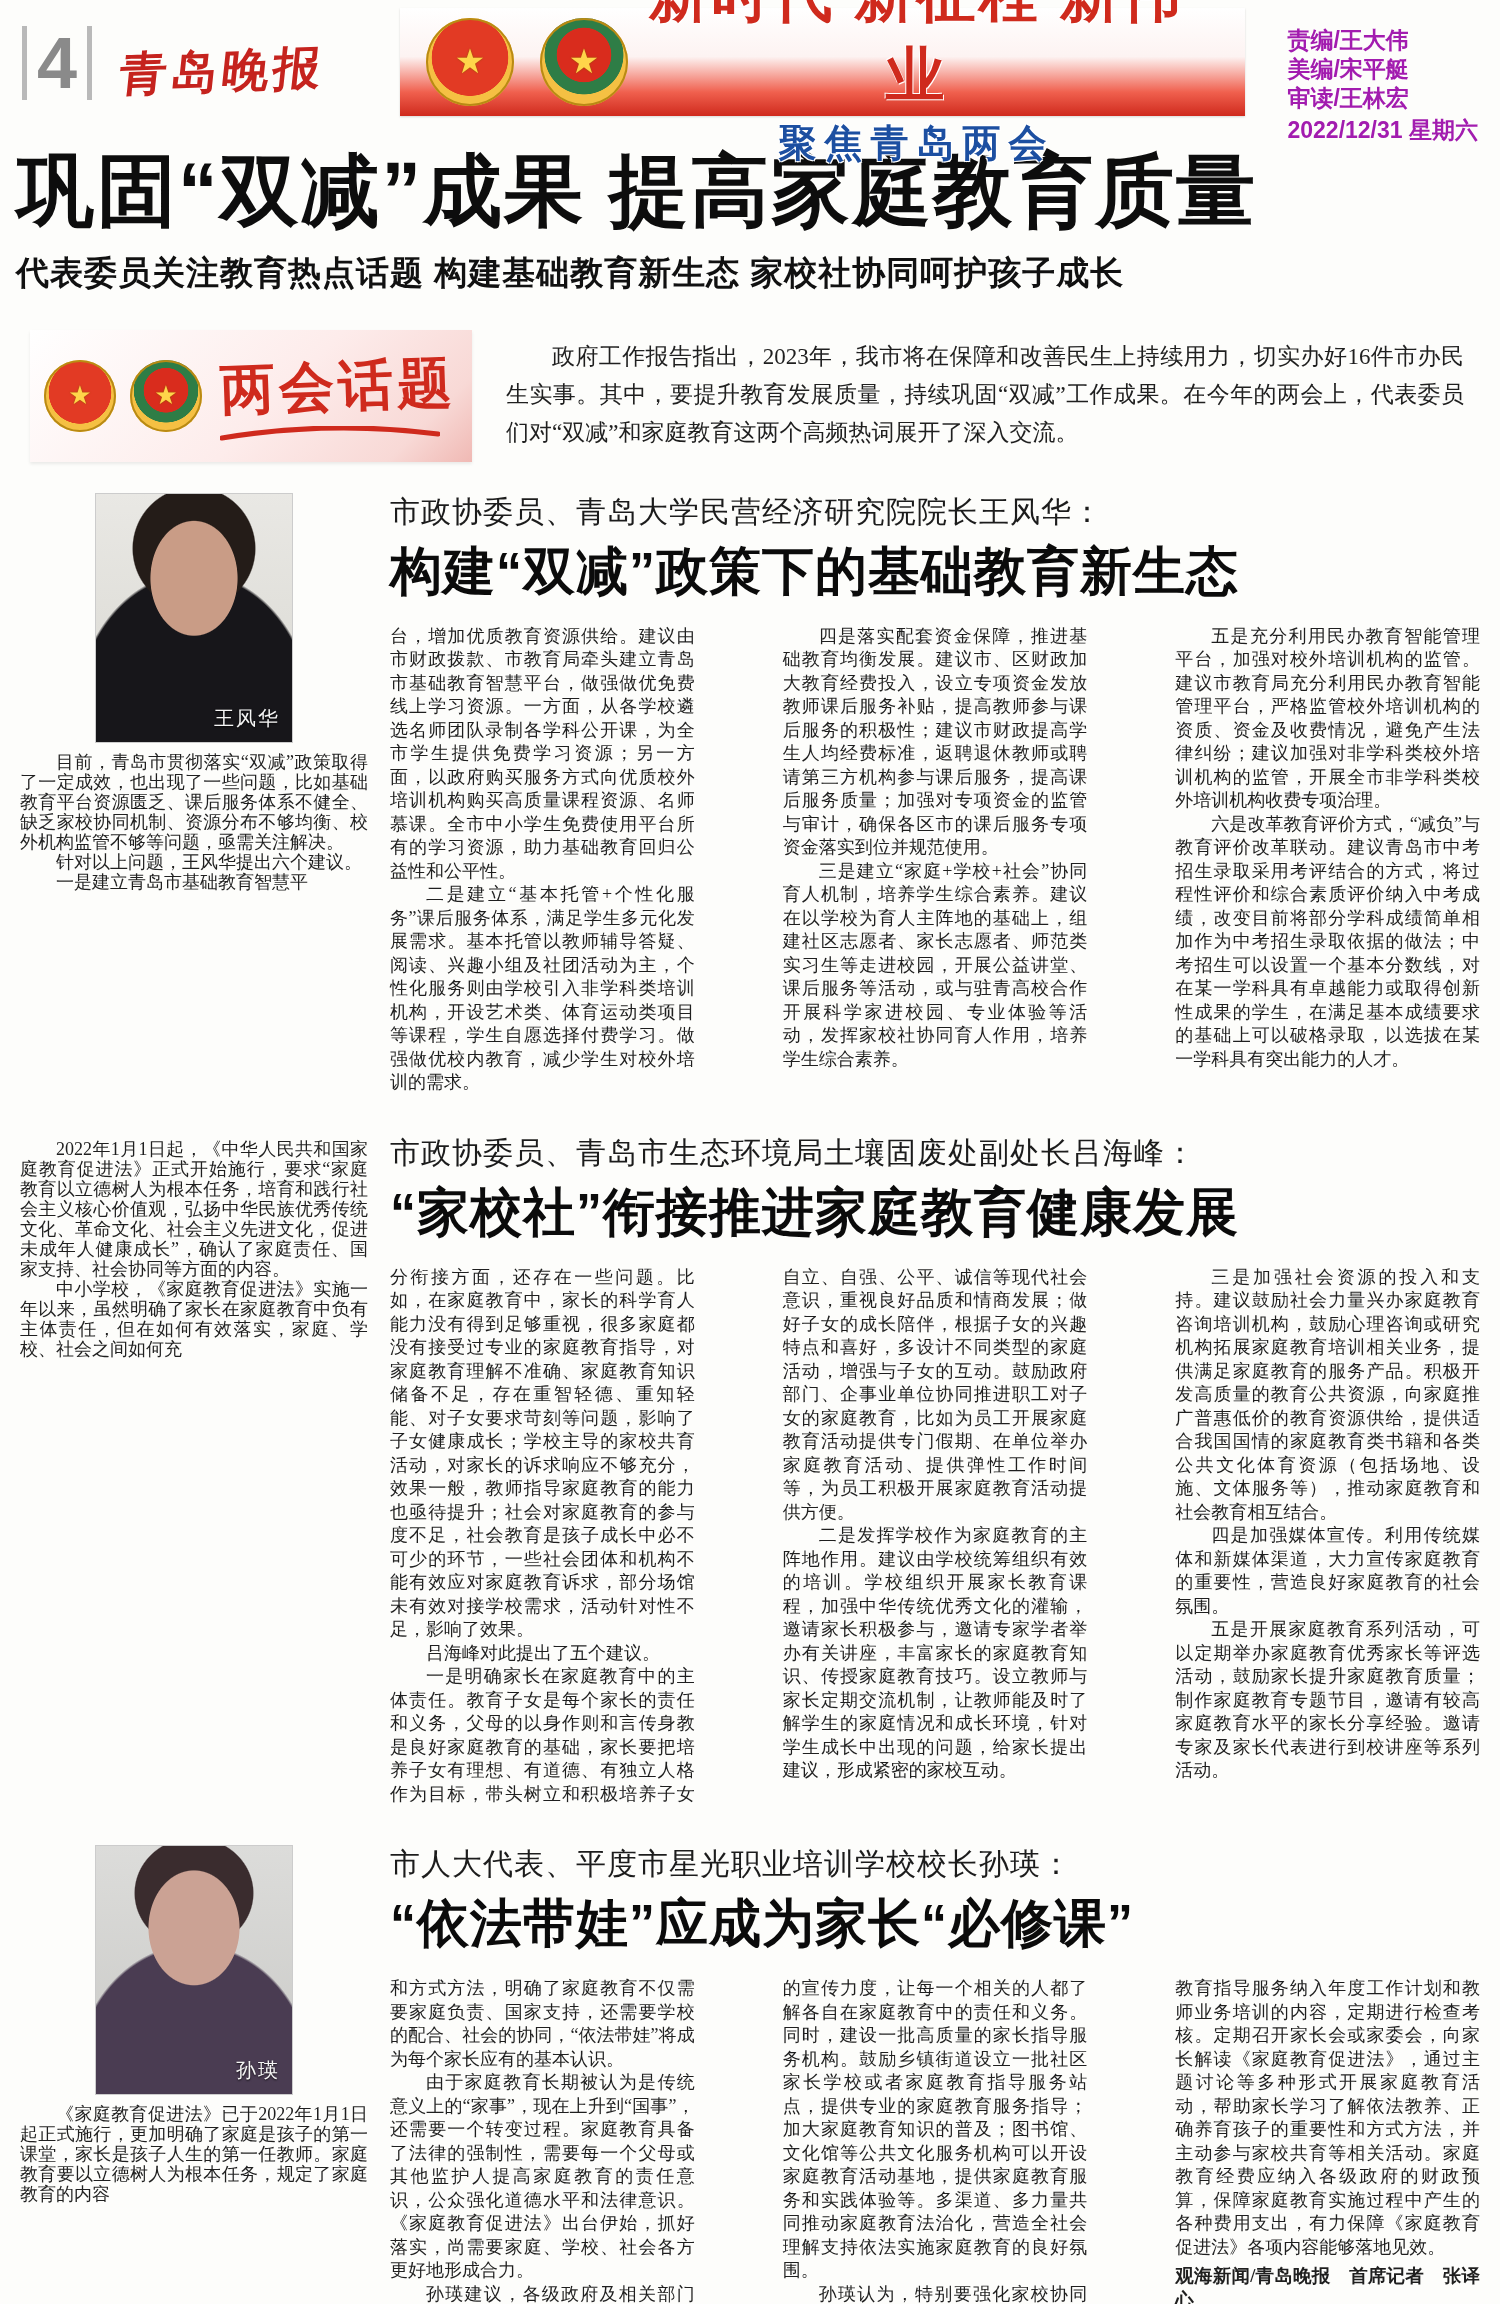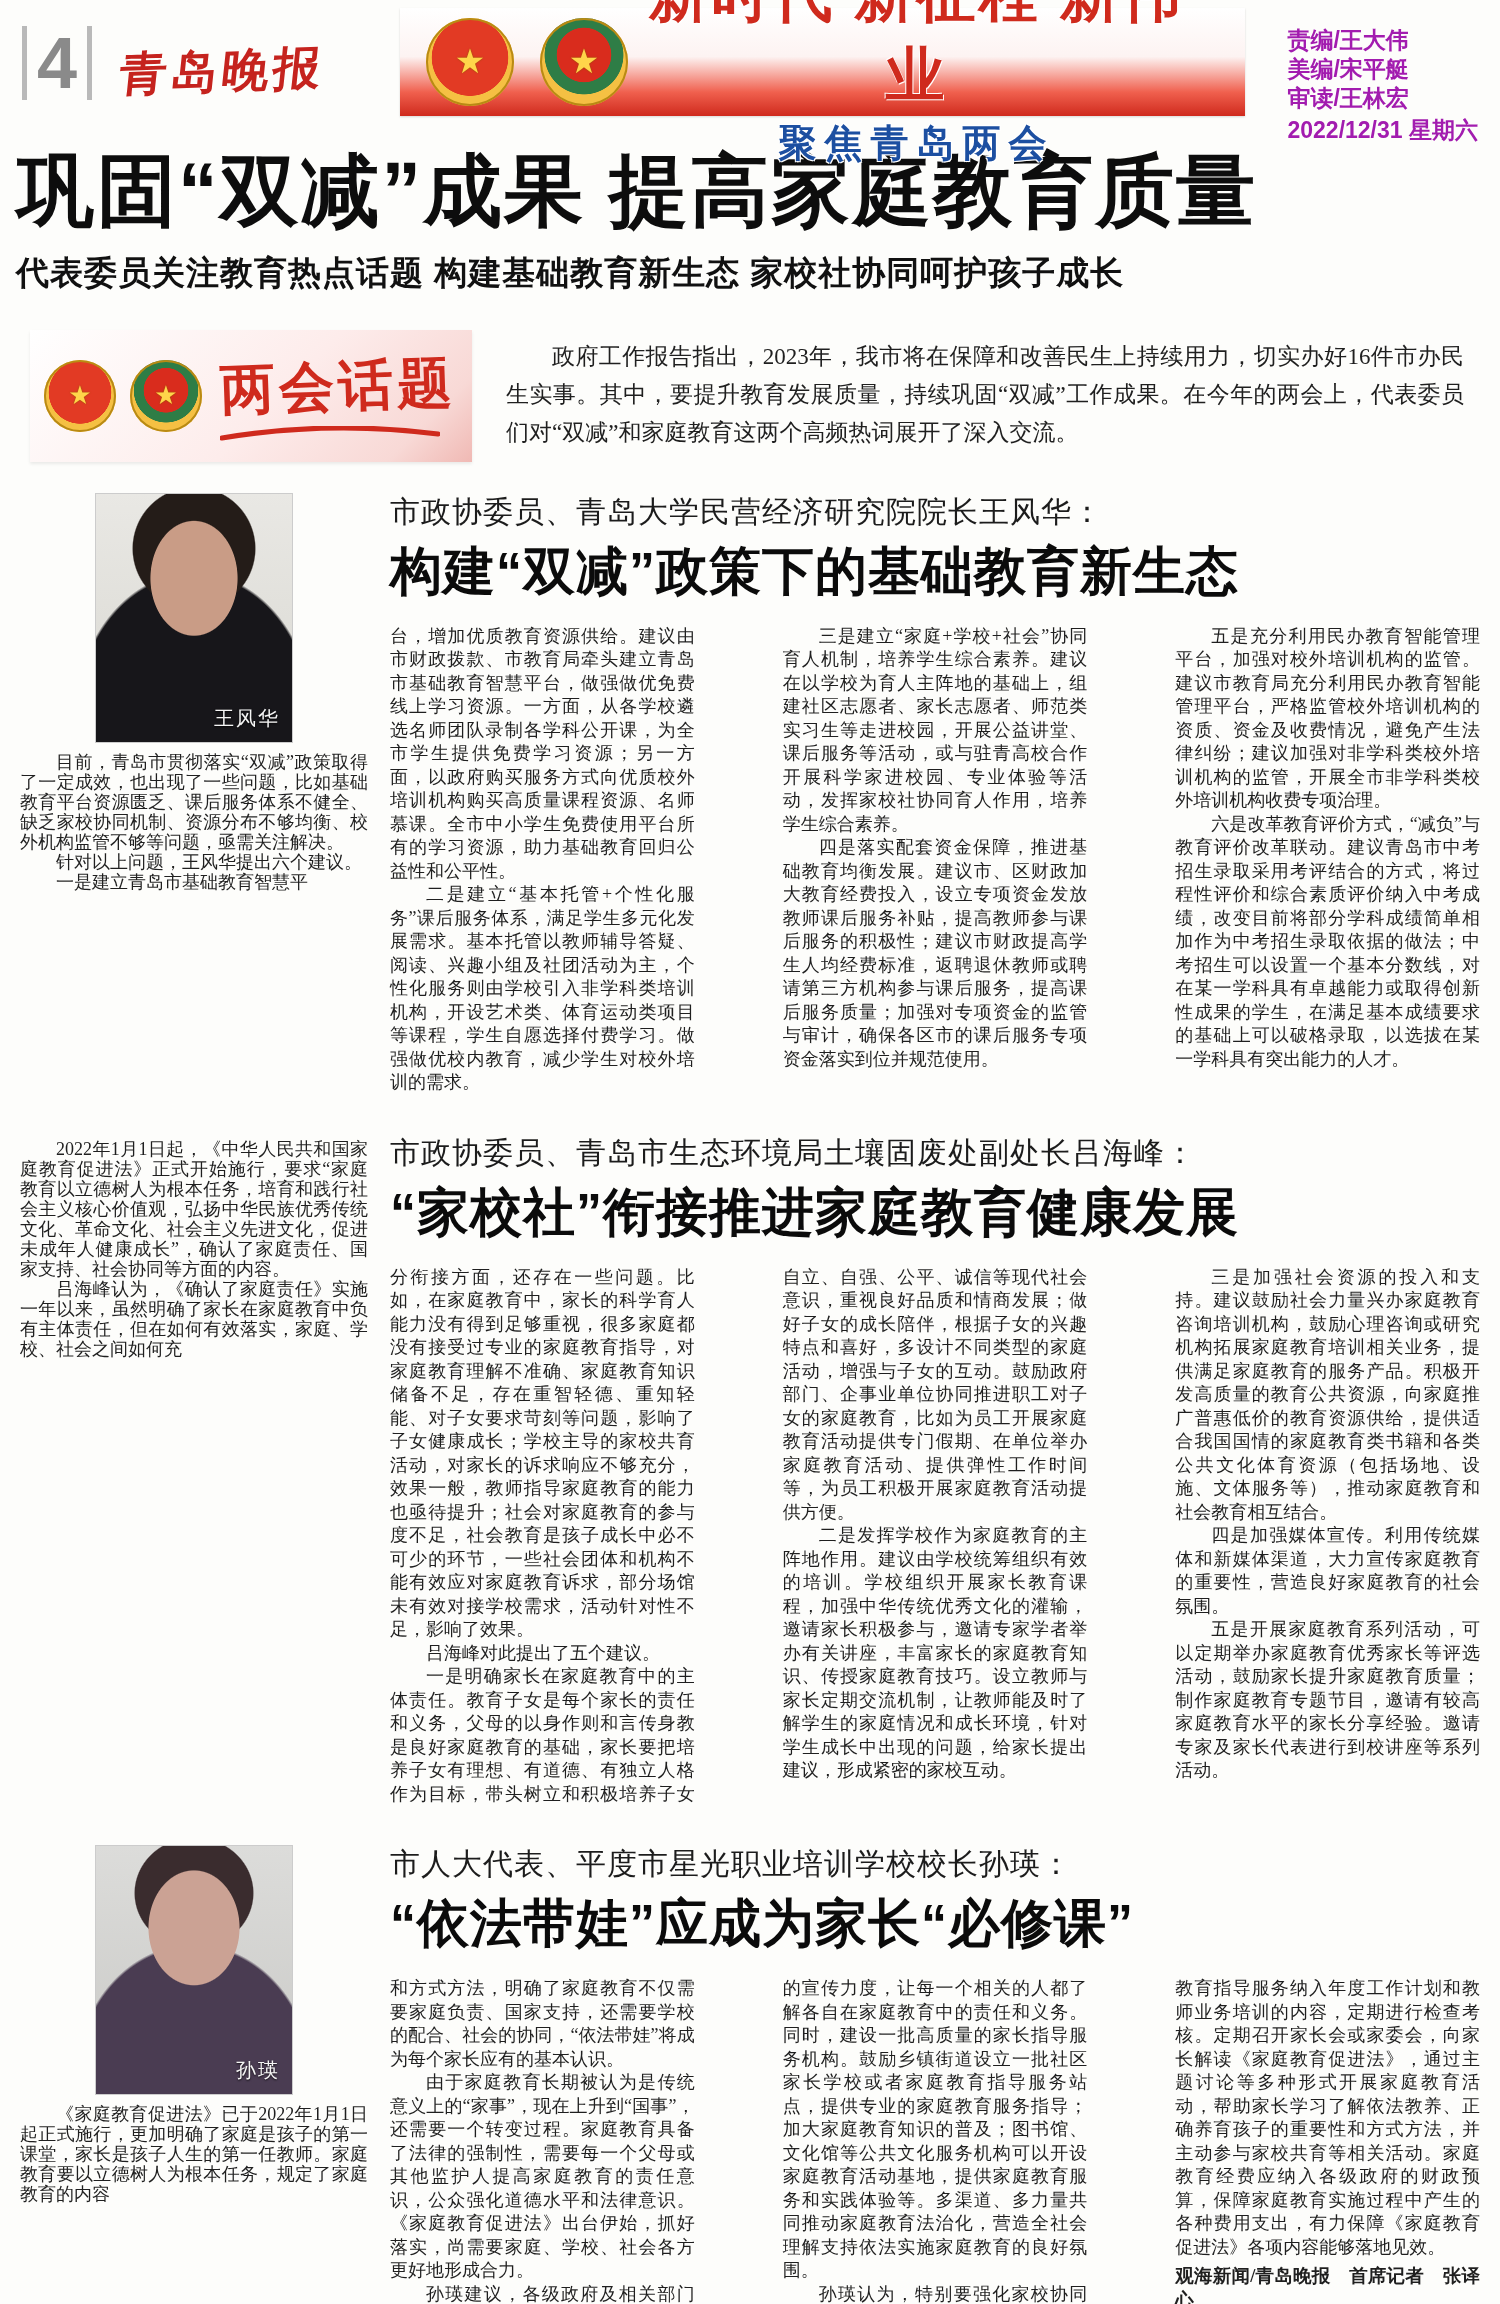--- a/index.html
+++ b/index.html
@@ -156,33 +156,33 @@
         <p class="para">针对以上问题，王风华提出六个建议。</p>
         <p class="para">一是建立青岛市基础教育智慧平</p>
       </div>
   </div>
   <div class="art-right">
     <div class="kicker">市政协委员、青岛大学民营经济研究院院长王风华：</div>
     <div class="art-headline">构建“双减”政策下的基础教育新生态</div>
     <div class="cols">
         <p class="para no-indent">台，增加优质教育资源供给。建议由市财政拨款、市教育局牵头建立青岛市基础教育智慧平台，做强做优免费线上学习资源。一方面，从各学校遴选名师团队录制各学科公开课，为全市学生提供免费学习资源；另一方面，以政府购买服务方式向优质校外培训机构购买高质量课程资源、名师慕课。全市中小学生免费使用平台所有的学习资源，助力基础教育回归公益性和公平性。</p>
         <p class="para">二是建立“基本托管+个性化服务”课后服务体系，满足学生多元化发展需求。基本托管以教师辅导答疑、阅读、兴趣小组及社团活动为主，个性化服务则由学校引入非学科类培训机构，开设艺术类、体育运动类项目等课程，学生自愿选择付费学习。做强做优校内教育，减少学生对校外培训的需求。</p>
+        <p class="para">四是落实配套资金保障，推进基础教育均衡发展。建议市、区财政加大教育经费投入，设立专项资金发放教师课后服务补贴，提高教师参与课后服务的积极性；建议市财政提高学生人均经费标准，返聘退休教师或聘请第三方机构参与课后服务，提高课后服务质量；加强对专项资金的监管与审计，确保各区市的课后服务专项资金落实到位并规范使用。</p>
         <p class="para">三是建立“家庭+学校+社会”协同育人机制，培养学生综合素养。建议在以学校为育人主阵地的基础上，组建社区志愿者、家长志愿者、师范类实习生等走进校园，开展公益讲堂、课后服务等活动，或与驻青高校合作开展科学家进校园、专业体验等活动，发挥家校社协同育人作用，培养学生综合素养。</p>
-        <p class="para">四是落实配套资金保障，推进基础教育均衡发展。建议市、区财政加大教育经费投入，设立专项资金发放教师课后服务补贴，提高教师参与课后服务的积极性；建议市财政提高学生人均经费标准，返聘退休教师或聘请第三方机构参与课后服务，提高课后服务质量；加强对专项资金的监管与审计，确保各区市的课后服务专项资金落实到位并规范使用。</p>
         <p class="para">五是充分利用民办教育智能管理平台，加强对校外培训机构的监管。建议市教育局充分利用民办教育智能管理平台，严格监管校外培训机构的资质、资金及收费情况，避免产生法律纠纷；建议加强对非学科类校外培训机构的监管，开展全市非学科类校外培训机构收费专项治理。</p>
         <p class="para">六是改革教育评价方式，“减负”与教育评价改革联动。建议青岛市中考招生录取采用考评结合的方式，将过程性评价和综合素质评价纳入中考成绩，改变目前将部分学科成绩简单相加作为中考招生录取依据的做法；中考招生可以设置一个基本分数线，对在某一学科具有卓越能力或取得创新性成果的学生，在满足基本成绩要求的基础上可以破格录取，以选拔在某一学科具有突出能力的人才。</p>
       </div>
   </div>
 </div>
 
 <div class="article article-2">
   <div class="art-left">
     <div class="left-text">
         <p class="para">2022年1月1日起，《中华人民共和国家庭教育促进法》正式开始施行，要求“家庭教育以立德树人为根本任务，培育和践行社会主义核心价值观，弘扬中华民族优秀传统文化、革命文化、社会主义先进文化，促进未成年人健康成长”，确认了家庭责任、国家支持、社会协同等方面的内容。</p>
-        <p class="para">吕海峰认为，《确认了家庭责任》实施一年以来，虽然明确了家长在家庭教育中负有主体责任，但在如何有效落实，家庭、学校、社会之间如何充</p>
+        <p class="para">中小学校，《家庭教育促进法》实施一年以来，虽然明确了家长在家庭教育中负有主体责任，但在如何有效落实，家庭、学校、社会之间如何充</p>
       </div>
   </div>
   <div class="art-right">
     <div class="kicker">市政协委员、青岛市生态环境局土壤固废处副处长吕海峰：</div>
     <div class="art-headline">“家校社”衔接推进家庭教育健康发展</div>
     <div class="cols">
         <p class="para no-indent">分衔接方面，还存在一些问题。比如，在家庭教育中，家长的科学育人能力没有得到足够重视，很多家庭都没有接受过专业的家庭教育指导，对家庭教育理解不准确、家庭教育知识储备不足，存在重智轻德、重知轻能、对子女要求苛刻等问题，影响了子女健康成长；学校主导的家校共育活动，对家长的诉求响应不够充分，效果一般，教师指导家庭教育的能力也亟待提升；社会对家庭教育的参与度不足，社会教育是孩子成长中必不可少的环节，一些社会团体和机构不能有效应对家庭教育诉求，部分场馆未有效对接学校需求，活动针对性不足，影响了效果。</p>
         <p class="para">吕海峰对此提出了五个建议。</p>
         <p class="para">一是明确家长在家庭教育中的主体责任。教育子女是每个家长的责任和义务，父母的以身作则和言传身教是良好家庭教育的基础，家长要把培养子女有理想、有道德、有独立人格作为目标，带头树立和积极培养子女自立、自强、公平、诚信等现代社会意识，重视良好品质和情商发展；做好子女的成长陪伴，根据子女的兴趣特点和喜好，多设计不同类型的家庭活动，增强与子女的互动。鼓励政府部门、企事业单位协同推进职工对子女的家庭教育，比如为员工开展家庭教育活动提供专门假期、在单位举办家庭教育活动、提供弹性工作时间等，为员工积极开展家庭教育活动提供方便。</p>
         <p class="para">二是发挥学校作为家庭教育的主阵地作用。建议由学校统筹组织有效的培训。学校组织开展家长教育课程，加强中华传统优秀文化的灌输，邀请家长积极参与，邀请专家学者举办有关讲座，丰富家长的家庭教育知识、传授家庭教育技巧。设立教师与家长定期交流机制，让教师能及时了解学生的家庭情况和成长环境，针对学生成长中出现的问题，给家长提出建议，形成紧密的家校互动。</p>

